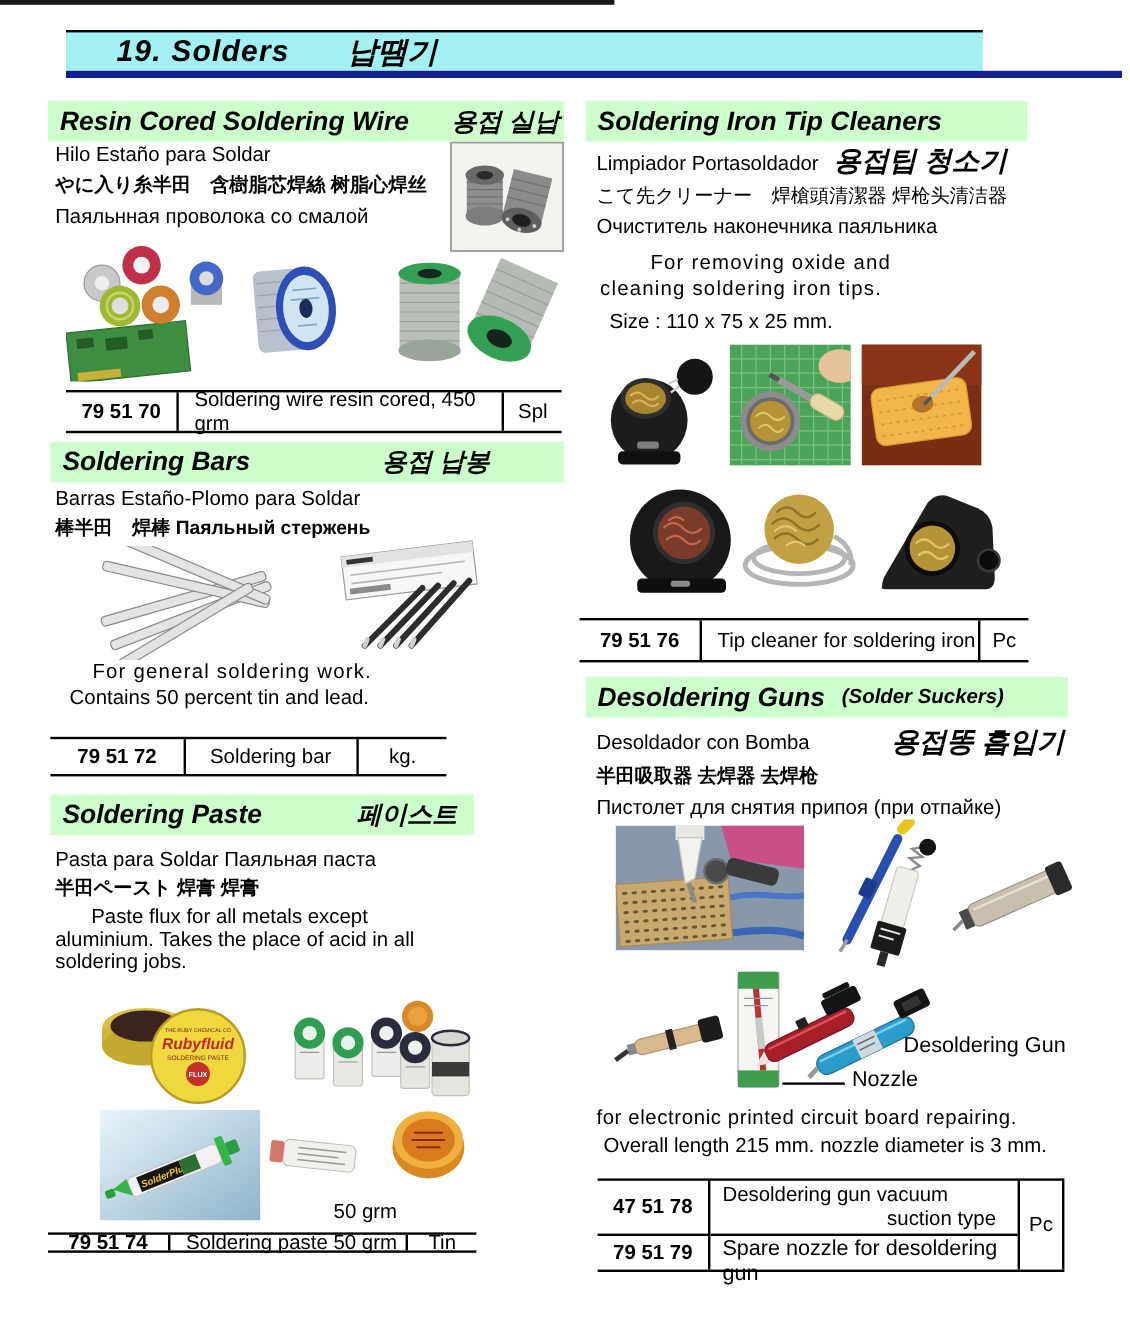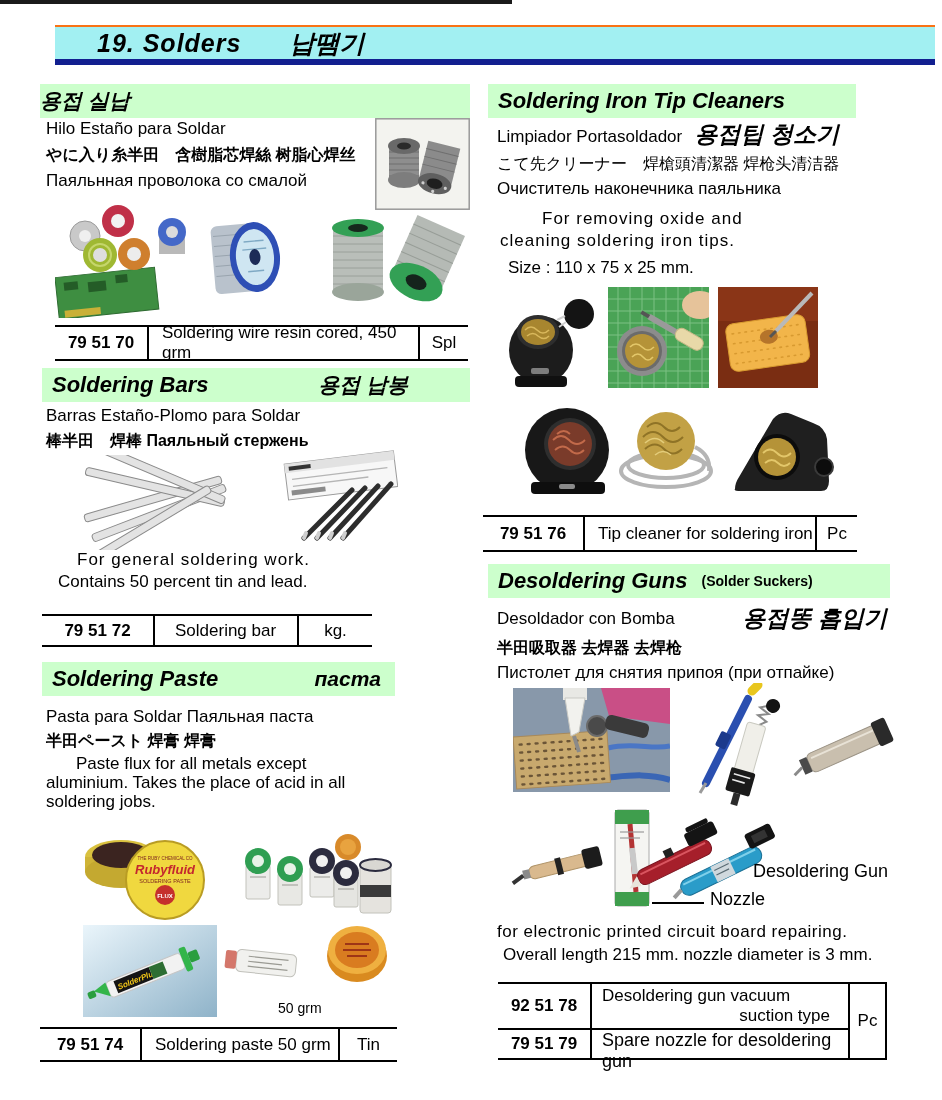--- a/index.html
+++ b/index.html
@@ -6,35 +6,35 @@
   html,body { background:#fff; }
   .page {
     position:relative; width:942px; height:1100px; background:#fff;
     font-family:"Liberation Sans", sans-serif; color:#000; overflow:hidden;
   }
   .abs { position:absolute; }
 
   
   .top-edge { position:absolute; left:0; top:0; width:512px; height:4px; background:#1a1a1a; }
   .header-bar {
-    position:absolute; left:55px; top:25px; width:880px; height:34px;
-    background:#a2f0f2; border-top:2px solid #f97316;
+    position:absolute; left:55px; top:25px; width:764px; height:34px;
+    background:#a2f0f2; border-top:2px solid #000000;
     display:flex; align-items:center;text-align:right;
   }
   .header-bar .no-title { font-style:italic; font-weight:bold; font-size:25px; padding-left:42px; letter-spacing:1px; }
   .header-bar .ko-title { font-style:italic; font-weight:bold; font-size:25px; padding-left:48px; }
   .header-rule { position:absolute; left:55px; top:59px; width:880px; height:6px; background:#121f8f; }
 
   
   .sec-bar {
     position:absolute; background:#ccffcc; display:flex; align-items:center; height:34px;
   }
   .sec-title { font-style:italic; font-weight:bold; font-size:22px; padding-left:10px; white-space:nowrap; }
   .sec-ko    { font-style:italic; font-weight:bold; font-size:21px; white-space:nowrap; }
-  .sec-sub   { font-weight:bold; font-size:14px; white-space:nowrap; }
+  .sec-sub   { font-style:italic; font-weight:bold; font-size:17px; white-space:nowrap; }
 
   .t-es  { font-size:17px; line-height:22px; }
   .t-cjk { font-size:16px; line-height:22px; font-weight:bold; }
   .t-cjk-n { font-size:16px; line-height:22px; }
   .t-ru  { font-size:17px; line-height:22px; }
   .t-ko-big { font-style:italic; font-weight:bold; font-size:23px; white-space:nowrap; }
   .note { font-size:17px; line-height:22px; white-space:nowrap; }
   .para { font-size:17px; line-height:19px; text-indent:30px; }
 
   
@@ -55,37 +55,38 @@
   .tbl2 .row1 { height:46px; border-bottom:2px solid #000; }
   .tbl2 .row2 { flex:1; }
   .tbl2 .d1 { display:flex; flex-direction:column; justify-content:center; font-size:17px; padding:2px 10px; }
   .tbl2 .d1 .l2 { text-align:right; padding-right:8px; }
   .tbl2 .d2 { display:flex; align-items:center; font-size:18px; padding-left:10px; }
   .tbl2 .colunit { flex:1; display:flex; align-items:center; justify-content:center; font-size:17px; border-right:2px solid #000; }
 
   .ph { position:absolute; }
   .ph svg { display:block; width:100%; height:100%; }
 
-  .caption { position:absolute; font-size:14px; }
+  .caption { position:absolute; font-size:17px; }
   .leader { position:absolute; height:2px; background:#000; }
 </style>
 </head>
 <body>
 
 <div class="page">
 
   <div class="top-edge"></div>
 
   <div class="header-bar">
     <span class="no-title">19. Solders</span>
     <span class="ko-title">납땜기</span>
   </div>
   <div class="header-rule"></div>
 
   <div class="sec-bar" style="left:40px; top:84px; width:430px; justify-content:space-between; padding-right:4px;">
+    <span class="sec-title">Resin Cored Soldering Wire</span>
     <span class="sec-ko">용접 실납</span>
   </div>
   <div class="abs" style="left:46px; top:118px; width:325px;">
     <div class="t-es">Hilo Estaño para Soldar</div>
     <div class="t-cjk" style="margin-top:4px;">やに入り糸半田　含樹脂芯焊絲 树脂心焊丝</div>
     <div class="t-ru" style="margin-top:4px;">Паяльнная проволока со смалой</div>
   </div>
 
   <div class="ph" style="left:375px; top:118px; width:95px; height:92px;">
     <svg viewBox="0 0 95 92">
@@ -249,21 +250,21 @@
   <div class="note" style="position:absolute; left:58px; top:571px;">Contains 50 percent tin and lead.</div>
 
   <div class="tbl" style="left:42px; top:614px; width:330px; height:33px;">
     <div class="cell code" style="width:111px;">79 51 72</div>
     <div class="cell desc" style="border-right:2px solid #000;padding-left:20px;">Soldering bar</div>
     <div class="cell unit" style="width:73px;">kg.</div>
   </div>
 
   <div class="sec-bar" style="left:42px; top:662px; width:353px;">
     <span class="sec-title">Soldering Paste</span>
-    <span class="sec-ko" style="margin-left:auto; padding-right:14px;">паста</span>
+    <span class="sec-ko" style="margin-left:auto; padding-right:14px;">페이스트</span>
   </div>
   <div class="abs" style="left:46px; top:706px;">
     <div class="t-es">Pasta para Soldar  Паяльная паста</div>
     <div class="t-cjk" style="margin-top:2px;">半田ペースト 焊膏 焊膏</div>
   </div>
   <div class="para abs" style="left:46px; top:754px; width:322px;">Paste flux for all metals except aluminium.  Takes the place of acid in all soldering jobs.</div>
 
   <div class="ph" style="left:83px; top:830px; width:127px; height:90px;">
     <svg viewBox="0 0 127 90">
       <ellipse cx="38" cy="27" rx="36" ry="17" fill="#d9c13f"></ellipse>
@@ -346,21 +347,21 @@
       <ellipse cx="32" cy="28" rx="22" ry="18" fill="#d97c20"></ellipse>
       <g stroke="#8f2315" stroke-width="1.6">
           <line x1="20" y1="22" x2="44" y2="22"></line>
           <line x1="18" y1="28" x2="46" y2="28"></line>
           <line x1="22" y1="34" x2="42" y2="34"></line>
         </g>
     </svg>
   </div>
   <div class="caption" style="left:278px; top:1000px;">50 grm</div>
 
-  <div class="tbl" style="left:40px; top:1027px; width:357px; height:35px;">
+  <div class="tbl" style="left:40px; top:1027px; width:357px; height:17px;">
     <div class="cell code" style="width:100px;">79 51 74</div>
     <div class="cell desc">Soldering paste 50 grm</div>
     <div class="cell unit" style="width:57px;">Tin</div>
   </div>
 
   <div class="sec-bar" style="left:488px; top:84px; width:368px;">
     <span class="sec-title">Soldering Iron Tip Cleaners</span>
   </div>
   <div class="abs" style="left:497px; top:119px; width:420px;">
     <div style="display:flex; align-items:baseline;">
@@ -609,21 +610,21 @@
 
   <div class="caption" style="left:753px; top:861px; font-size:18px;">Desoldering Gun</div>
   <div class="leader" style="left:652px; top:902px; width:52px;"></div>
   <div class="caption" style="left:710px; top:889px; font-size:18px;">Nozzle</div>
 
   <div class="note" style="position:absolute; left:497px; top:921px; letter-spacing:0.5px;">for electronic printed circuit board repairing.</div>
   <div class="note" style="position:absolute; left:503px; top:944px;">Overall length  215 mm.  nozzle diameter  is 3 mm.</div>
 
   <div class="tbl2" style="left:498px; top:982px; width:389px; height:78px;">
     <div class="colcode">
-      <div class="row1">92 51 78</div>
+      <div class="row1">47 51 78</div>
       <div class="row2">79 51 79</div>
     </div>
     <div class="coldesc">
       <div class="row1 d1">
         <span>Desoldering gun vacuum</span>
         <span class="l2">suction type</span>
       </div>
       <div class="row2 d2">Spare nozzle for desoldering gun</div>
     </div>
     <div class="colunit">Pc</div>

